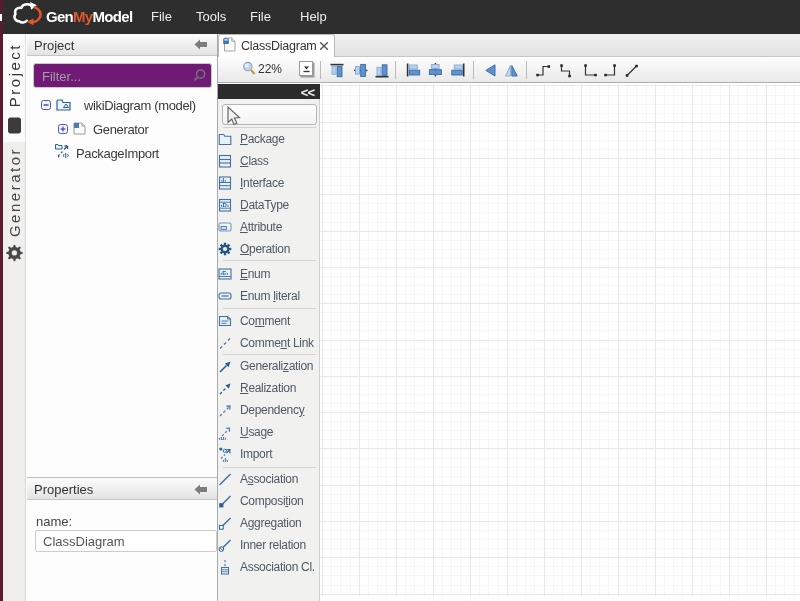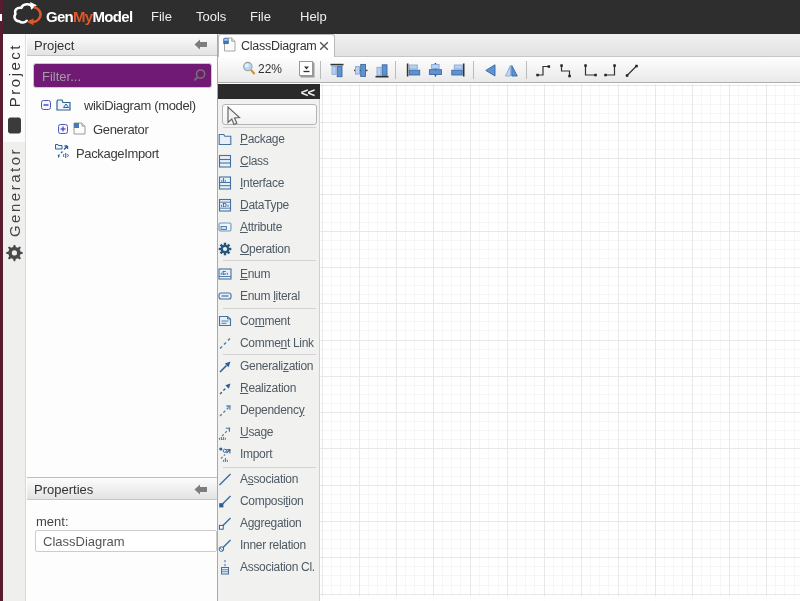--- a/index.html
+++ b/index.html
@@ -138,21 +138,21 @@
 </svg>
     </div>
 <div class="abs treetxt" style="left:76px; top:146px;">PackageImport</div>
 
 <div class="abs phead" style="top:477px; height:23px; border-top:1px solid #bdbdbd;">
       <span class="t">Properties</span>
 <svg style="position:absolute; right:9px; top:6px;" width="14" height="11" viewBox="0 0 14 11">
         <path d="M6 0.5 L6 3 L13 3 L13 8 L6 8 L6 10.5 L0.5 5.5 Z" fill="#7d7d7d"></path>
       </svg>
 </div>
-<div class="abs" id="namelabel">ment:</div>
+<div class="abs" id="namelabel">name:</div>
 <div class="abs" id="nameinput">
       <span>ClassDiagram</span>
     </div>
 
 <div class="abs" id="tabrow"></div>
 <div class="abs" id="tab"></div>
 <div class="abs" style="left:223px; top:37px;">
       <svg width="14" height="15" viewBox="0 0 14 15">
         <path d="M1.5 1 L8.8 1 L12 4.2 L12 14 L1.5 14 Z" fill="#fbfbfb" stroke="#9c9c9c" stroke-width="0.9"></path>
         <path d="M8.8 1 L8.8 4.2 L12 4.2" fill="#e9e9e9" stroke="#9c9c9c" stroke-width="0.9"></path>

